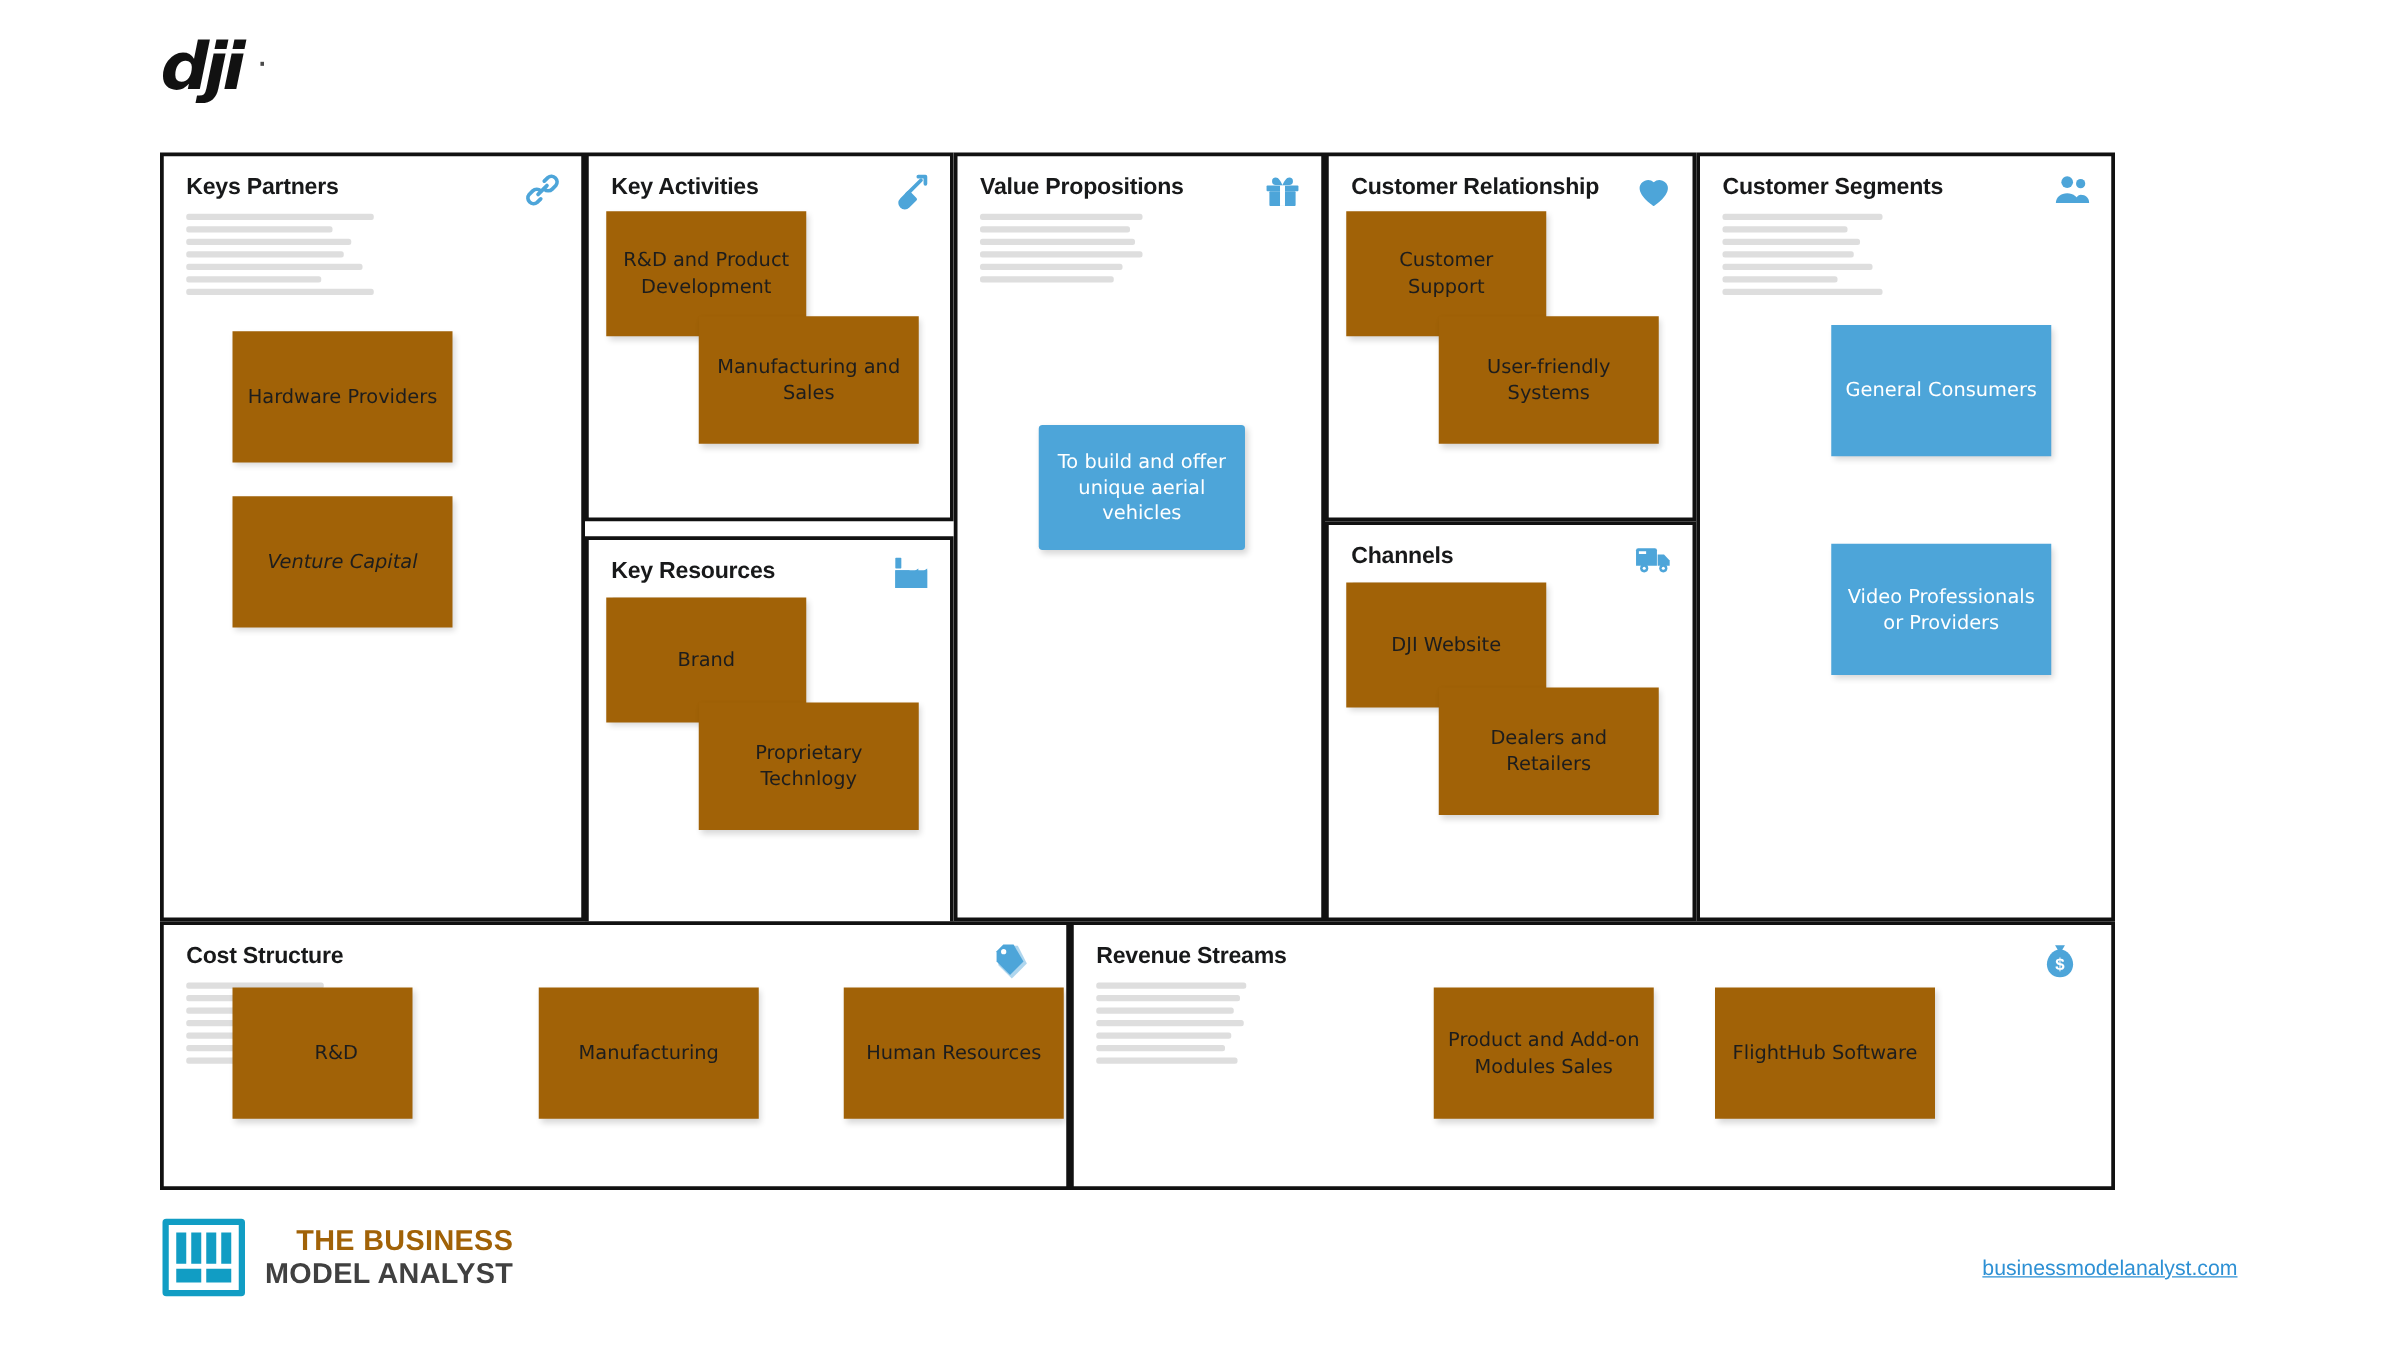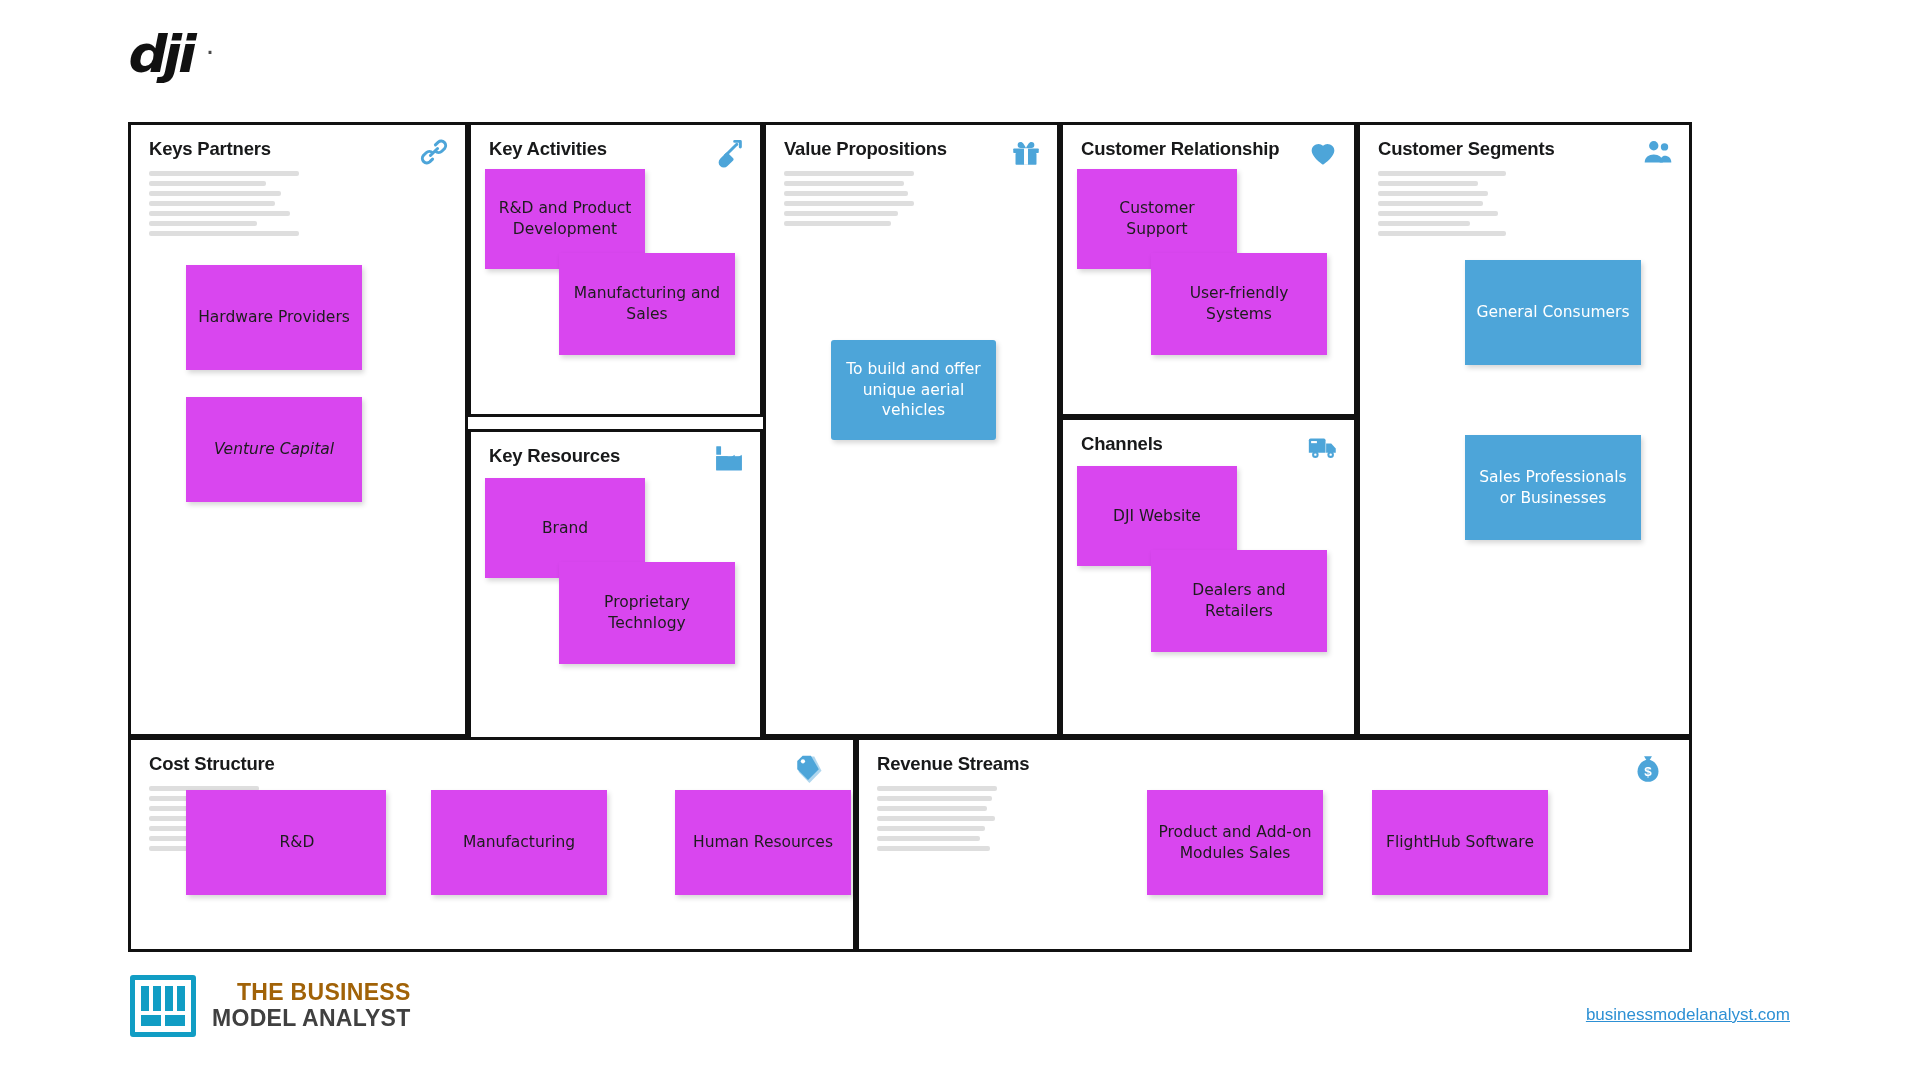--- a/index.html
+++ b/index.html
@@ -86,21 +86,21 @@
     align-items: center;
     justify-content: center;
     text-align: center;
     padding: 6px 10px;
     font-family: "DejaVu Sans", sans-serif;
     font-size: 15.5px;
     line-height: 1.35;
     color: #1d1d1d;
     box-shadow: 2px 3px 5px rgba(0,0,0,0.16);
   }
-  .note.yellow { background: #d946ef; }
+  .note.yellow { background: #a16207; }
   .note.blue   { background: #4da5d9; color: #ffffff; }
 
   
   .footer-logo {
     position: absolute;
     left: 130px; top: 975px;
     display: flex; align-items: center; gap: 16px;
   }
   .footer-mark {
     width: 66px; height: 62px;
@@ -283,42 +283,42 @@
     <div class="lines" style="width:128px">
       <i style="width:100%"></i>
         <i style="width:78%"></i>
         <i style="width:86%"></i>
       <i style="width:82%"></i>
         <i style="width:94%"></i>
         <i style="width:72%"></i>
         <i style="width:100%"></i>
     </div>
     <div class="note blue" style="left:105px; top:135px; width:176px; height:105px;">General Consumers</div>
-    <div class="note blue" style="left:105px; top:310px; width:176px; height:105px;">Sales Professionals or Businesses</div>
+    <div class="note blue" style="left:105px; top:310px; width:176px; height:105px;">Video Professionals or Providers</div>
   </div>
 
   <div class="panel" style="left:0; top:615px; width:728px; height:215px;">
     <div class="panel-title">Cost Structure</div>
     <div class="panel-icon" style="right:24px; top:12px;">
       <svg viewBox="0 0 24 24" fill="#4da5d9">
         <path d="M13.6 3.2H7.1L2.6 7.7v6.5l7.6 7.6 8.5-8.5z" opacity="0.45"></path>
         <path d="M11.2 2.6H5.4L1.6 6.4v5.8l7.6 7.6 7.6-7.6z"></path>
         <circle cx="5.6" cy="6.6" r="1.5" fill="#ffffff"></circle>
       </svg>
     </div>
     <div class="lines" style="width:110px">
       <i style="width:100%"></i>
         <i style="width:80%"></i>
         <i style="width:46%"></i>
       <i style="width:42%"></i>
         <i style="width:40%"></i>
         <i style="width:44%"></i>
         <i style="width:38%"></i>
     </div>
-    <div class="note yellow" style="left:55px; top:50px; width:200px; height:105px;padding-left:32px;">R&amp;D</div>
+    <div class="note yellow" style="left:55px; top:50px; width:144px; height:105px;padding-left:32px;">R&amp;D</div>
     <div class="note yellow" style="left:300px; top:50px; width:176px; height:105px;">Manufacturing</div>
     <div class="note yellow" style="left:544px; top:50px; width:176px; height:105px;">Human Resources</div>
   </div>
 
   <div class="panel" style="left:728px; top:615px; width:836px; height:215px;">
     <div class="panel-title">Revenue Streams</div>
     <div class="panel-icon" style="right:24px; top:12px;">
       <svg viewBox="0 0 24 24" fill="#4da5d9">
         <path d="M9.2 3h5.6l-1.6 2.6h-2.4z"></path>
         <path d="M12 5.4c4.2 0 7.4 4.3 7.4 8.3S16.6 21 12 21s-7.4-3.3-7.4-7.3S7.8 5.4 12 5.4z"></path>

